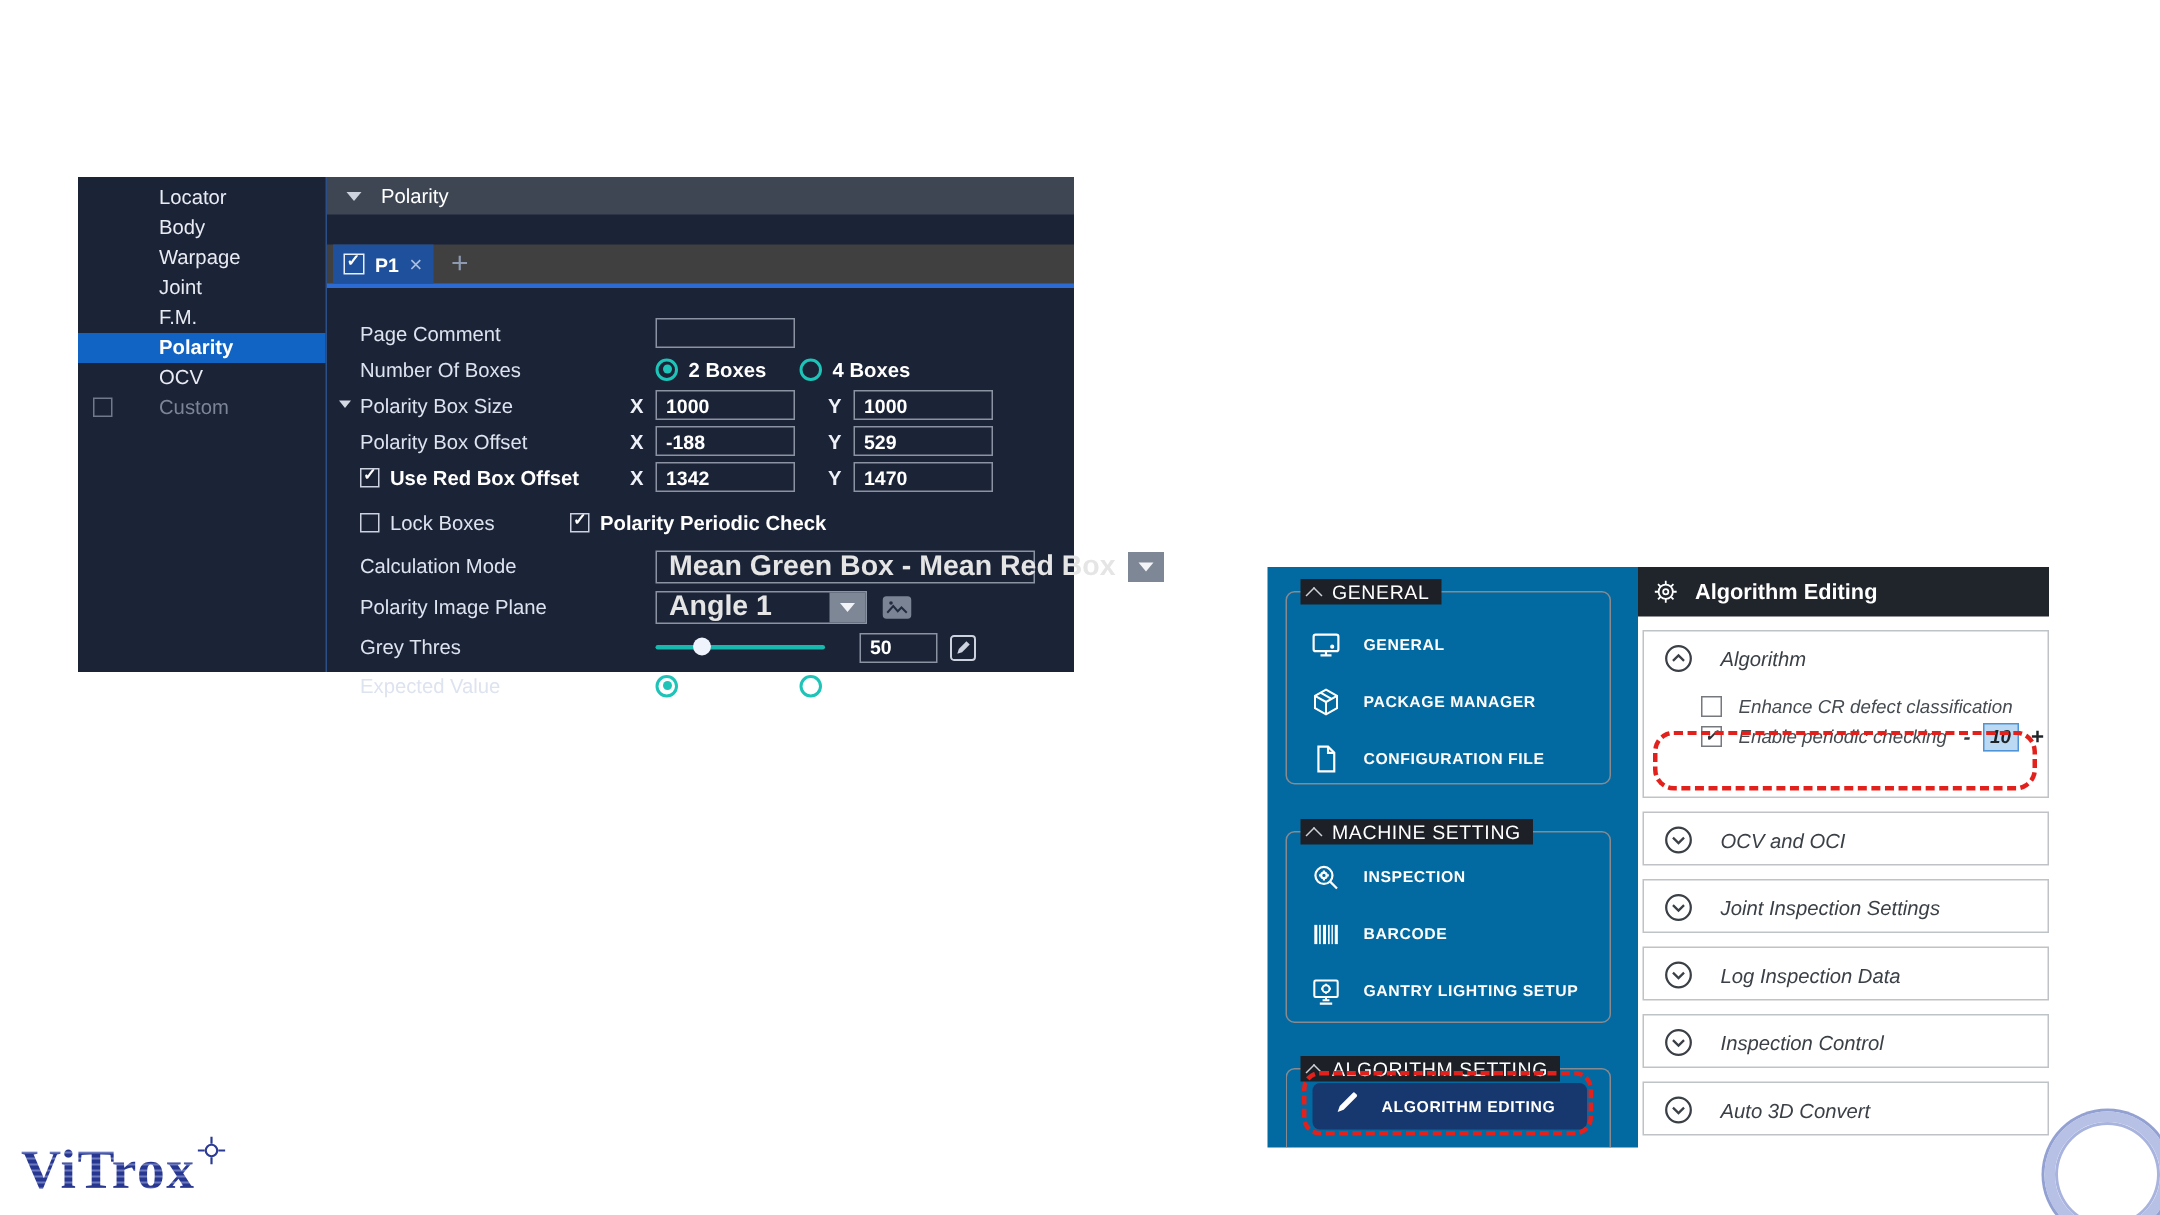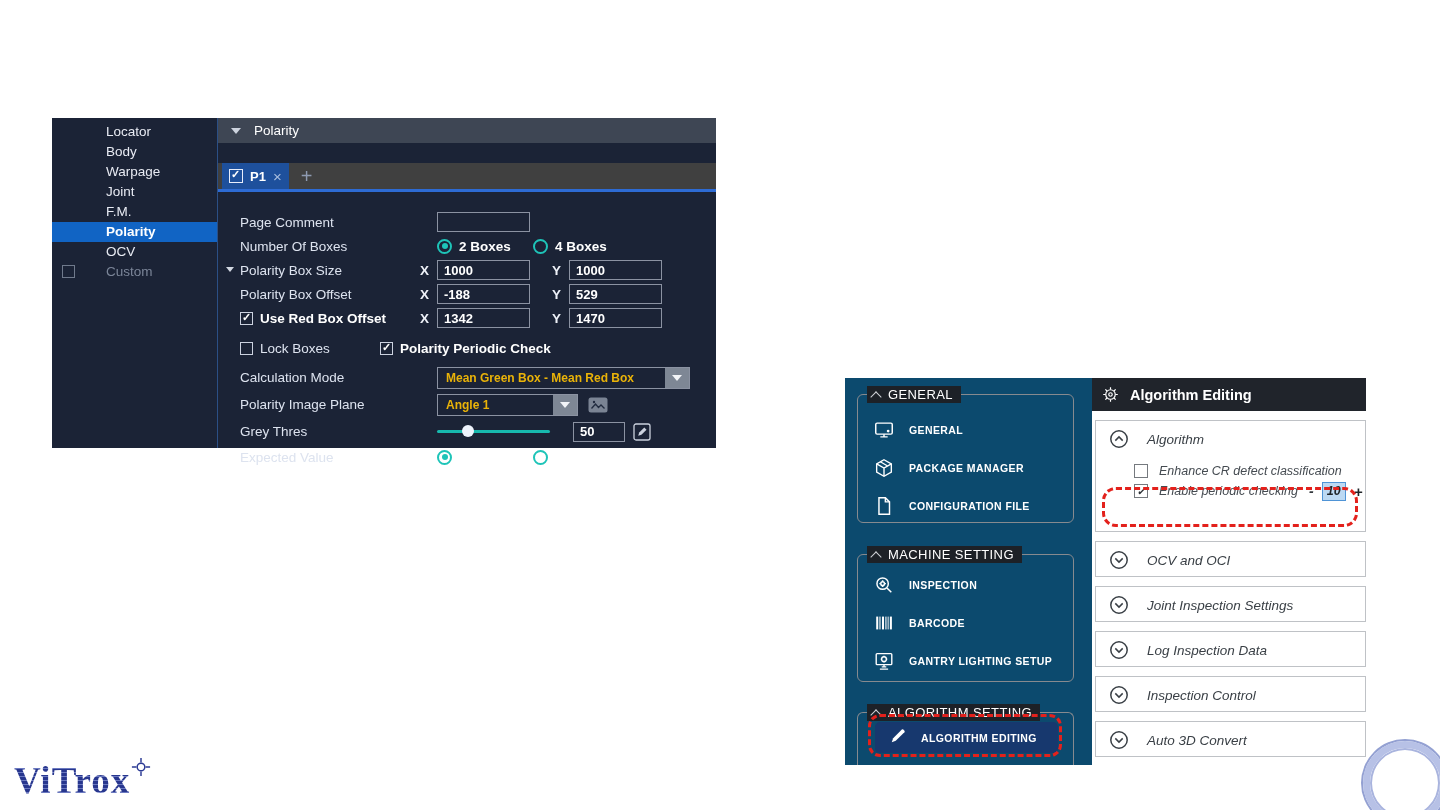--- a/index.html
+++ b/index.html
@@ -49,35 +49,35 @@
   .radio.sel::after{content:"";position:absolute;left:2.5px;top:2.5px;width:6px;height:6px;
                     border-radius:50%;background:#1ec4b8;}
   .radio-lbl{font-weight:bold;color:#fff;margin-left:7px;font-size:13.5px;white-space:nowrap;}
 
   .pair{display:flex;align-items:center;gap:7px;}
   .pair.w140{width:140px;}
 
   .dd{display:flex;align-items:stretch;border:1px solid #8b92a2;height:22px;justify-content:space-between;}
   .dd.w253{width:253px;}
   .dd.w141{width:141px;}
-  .dd-text{padding:0 8px;display:flex;align-items:center;font-weight:bold;color:#eab308;font-size:12px;white-space:nowrap;}
+  .dd-text{padding:0 8px;display:flex;align-items:center;font-weight:bold;color:#e5e5e5;font-size:19px;white-space:nowrap;}
   .dd-btn{width:24px;background:#7e8795;display:flex;align-items:center;justify-content:center;flex:none;}
   .dd-btn::after{content:"";border-left:5px solid transparent;border-right:5px solid transparent;
                  border-top:6px solid #f2f4f8;}
   .after-dd{margin-left:10px;display:flex;align-items:center;}
 
   .slider{width:113px;height:3px;background:#17b9ae;border-radius:2px;position:relative;margin-right:23px;flex:none;}
   .thumb{position:absolute;left:22%;top:-5px;width:12px;height:12px;border-radius:50%;background:#eef3fc;}
   .inp.w52{width:52px;}
   .edit-ic{margin-left:8px;display:flex;align-items:center;}
 
   .mt6{margin-top:6px;} .mt4{margin-top:4px;} .h27{height:27px;}
 
   
-  .rp-side{position:absolute;left:845px;top:378px;width:247px;height:387px;background:#0c4a6e;text-align:right;}
+  .rp-side{position:absolute;left:845px;top:378px;width:247px;height:387px;background:#0369a1;text-align:right;}
   .grp{position:absolute;left:12px;width:217px;border:1px solid #878a8f;border-radius:6px;}
   .grp1{top:16px;height:129px;}
   .grp2{top:176px;height:128px;}
   .grp3{top:334px;height:53px;border-bottom:none;border-bottom-left-radius:0;border-bottom-right-radius:0;}
   .grp-legend{position:absolute;top:-9px;left:9px;background:#1d2127;color:#fff;font-size:13px;
               letter-spacing:0.4px;padding:0 8px 0 5px;display:flex;align-items:center;gap:8px;height:17px;white-space:nowrap;}
   .legend-caret{width:8px;height:8px;border-left:1.7px solid #cfd2d6;border-top:1.7px solid #cfd2d6;
                 transform:rotate(45deg);margin-top:4px;flex:none;}
   .grp-items{padding:16px 0 0 14px;}
   .grp2 .grp-items{padding-top:11px;}

